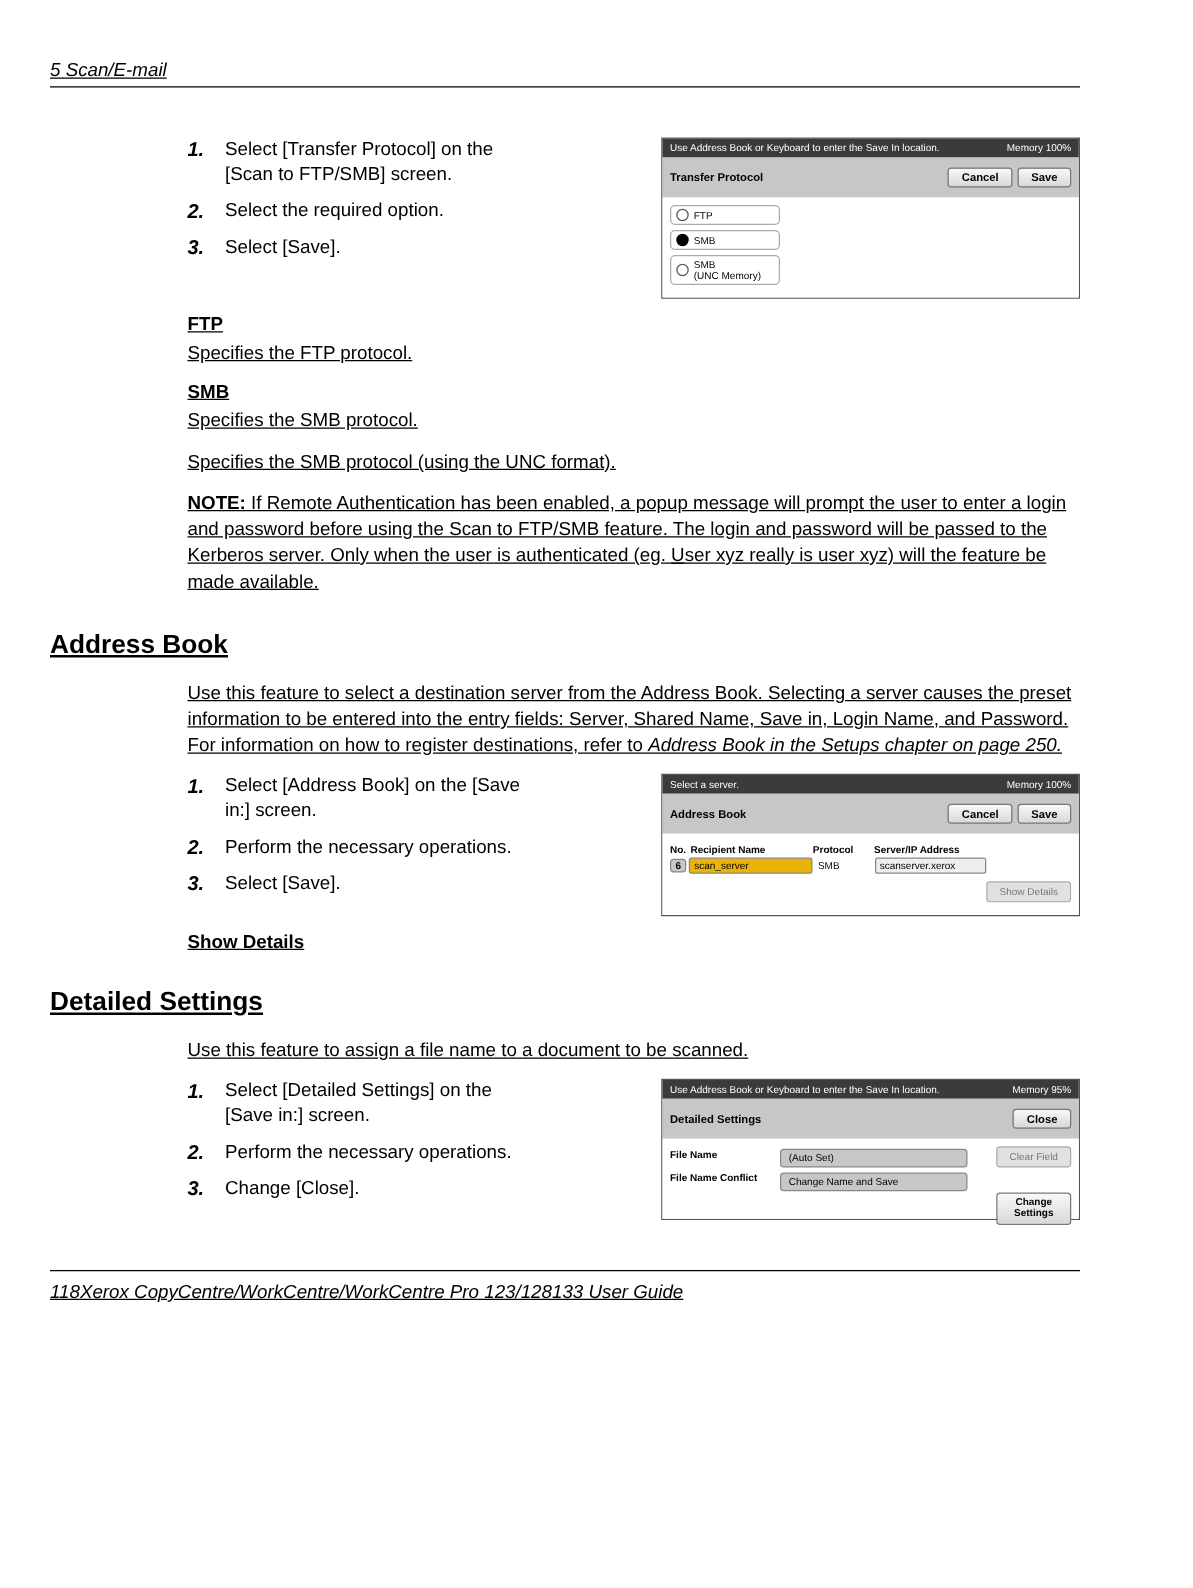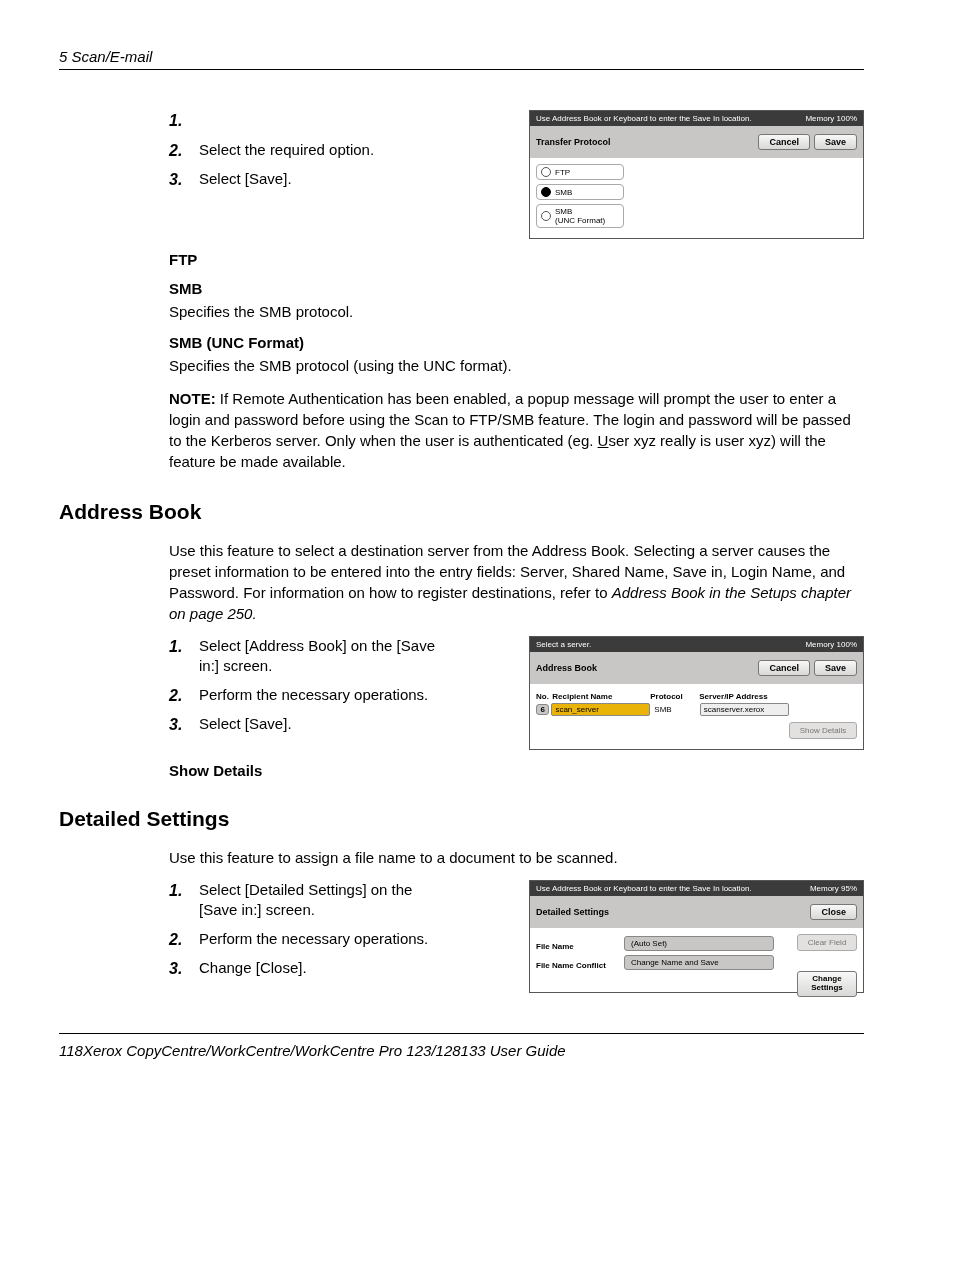--- a/index.html
+++ b/index.html
@@ -1,17 +1,17 @@
 <!DOCTYPE html>
 <html><head>
 <meta charset="utf-8">
 <style>
   * { box-sizing: border-box; margin: 0; padding: 0; }
   html, body { width: 954px; font-family: Arial, Helvetica, sans-serif; color: #000; background: #fff; }
-  .page { width: 954px; padding: 48px 90px 40px 59px; }
+  .page { width: 954px; padding: 48px 90px 40px 40px; text-decoration: underline; }
   .running-head { font-style: italic; font-size: 15px; margin-bottom: 4px; }
   .rule { border: none; border-top: 1.5px solid #000; margin-bottom: 40px; }
   .content { padding-left: 110px; }
   .figwrap { margin-left: 110px; position: relative; }
   .figwrap .textcol { width: 280px; float: left; }
   .figwrap::after { content: ""; display: block; clear: both; }
   .ol-step .item { display: flex; margin-bottom: 8px; line-height: 1.35; }
   .ol-step .num { font-style: italic; font-weight: bold; width: 30px; flex: 0 0 30px; }
   .ol-step .txt { flex: 1; font-size: 15px; }
   h4.mini { font-size: 15px; font-weight: bold; margin-top: 12px; margin-bottom: 4px; }
@@ -42,39 +42,40 @@
   .tbl-row { display: flex; font-size: 8px; align-items: center; }
   .tbl-row .pill { background: #c9c7c5; border: 1px solid #888; border-radius: 3px; width: 16px; text-align: center; font-weight: bold; margin-right: 2px;}
   .tbl-row .cell2 { width: 120px; border: 1px solid #888; padding: 1px 3px; background: #eab308; border-radius: 2px;}
   .tbl-row .cell3 { width: 60px; padding-left: 4px; }
   .tbl-row .cell4 { width: 108px; border: 1px solid #888; padding: 1px 3px; background: #eee; border-radius: 2px;}
   .rightcol { float: right; width: 68px; text-align: right; margin-top: 34px; }
   .ghost-btn { background: #e2e1df; border: 1px solid #aaa; border-radius: 3px; padding: 3px 4px; font-size: 8px; color: #777; text-align: center; }
 
   
   .fig3-body { background: #fff; padding: 8px 6px 14px 6px; position: relative; min-height: 64px; }
-  .kv { display: flex; align-items: flex-end; margin-bottom: 4px; }
+  .kv { display: flex; align-items: flex-start; margin-bottom: 4px; }
   .kv .k { width: 88px; font-weight: bold; font-size: 8px; }
   .kv .v { background: #c9c7c5; border: 1px solid #888; border-radius: 3px; padding: 2px 6px; font-size: 8px; width: 150px; }
   .fig3-rightcol { position: absolute; right: 6px; top: 6px; width: 60px; }
   .fig3-rightcol .ghost-btn { margin-bottom: 20px; }
   .fig3-rightcol .solid-btn { background: linear-gradient(#f8f8f8,#d8d8d6); border: 1px solid #777; border-radius: 3px; padding: 3px 2px; font-size: 8px; text-align: center; font-weight: bold; line-height: 1.1;}
 </style>
 </head>
 <body>
 
 <div class="page">
   <div class="running-head">5 Scan/E-mail</div>
   <hr class="rule">
 
   <div class="figwrap">
     <div class="textcol">
       <div class="ol-step">
         <div class="item">
             <div class="num">1.</div>
+            <div class="txt">Select [Transfer Protocol] on the [Scan to FTP/SMB] screen.</div>
           </div>
         <div class="item">
             <div class="num">2.</div>
             <div class="txt">Select the required option.</div>
           </div>
         <div class="item">
             <div class="num">3.</div>
             <div class="txt">Select [Save].</div>
           </div>
       </div>
@@ -96,33 +97,33 @@
             <div class="radio-opt">
                 <span class="circ"></span>
                 <span>FTP</span>
               </div>
             <div class="radio-opt sel">
                 <span class="circ"></span>
                 <span>SMB</span>
               </div>
             <div class="radio-opt">
                 <span class="circ"></span>
-                <span><span>SMB</span><br><span>(UNC Format)</span></span>
+                <span><span>SMB</span><br><span>(UNC Memory)</span></span>
               </div>
           </div>
         </div>
       </div>
     </div>
   </div>
 
   <div class="content">
     <h4 class="mini">FTP</h4>
+    <p class="para">Specifies the FTP protocol.</p>
     <h4 class="mini">SMB</h4>
     <p class="para">Specifies the SMB protocol.</p>
-    <h4 class="mini">SMB (UNC Format)</h4>
     <p class="para">Specifies the SMB protocol (using the UNC format).</p>
     <p class="para note">
       <span class="lead">NOTE:</span><span> If Remote Authentication has been enabled, a popup message will prompt the user to enter a login and password before using the Scan to FTP/SMB feature. The login and password will be passed to the Kerberos server. Only when the user is authenticated (eg. </span><span class="u">U</span><span>ser xyz really is user xyz) will the feature be made available.</span>
     </p>
   </div>
 
   <h2 class="section">Address Book</h2>
   <div class="content">
     <p class="para">
       <span>Use this feature to select a destination server from the Address Book. Selecting a server causes the preset information to be entered into the entry fields: Server, Shared Name, Save in, Login Name, and Password. For information on how to register destinations, refer to </span><i>Address Book in the Setups chapter on page 250.</i>

